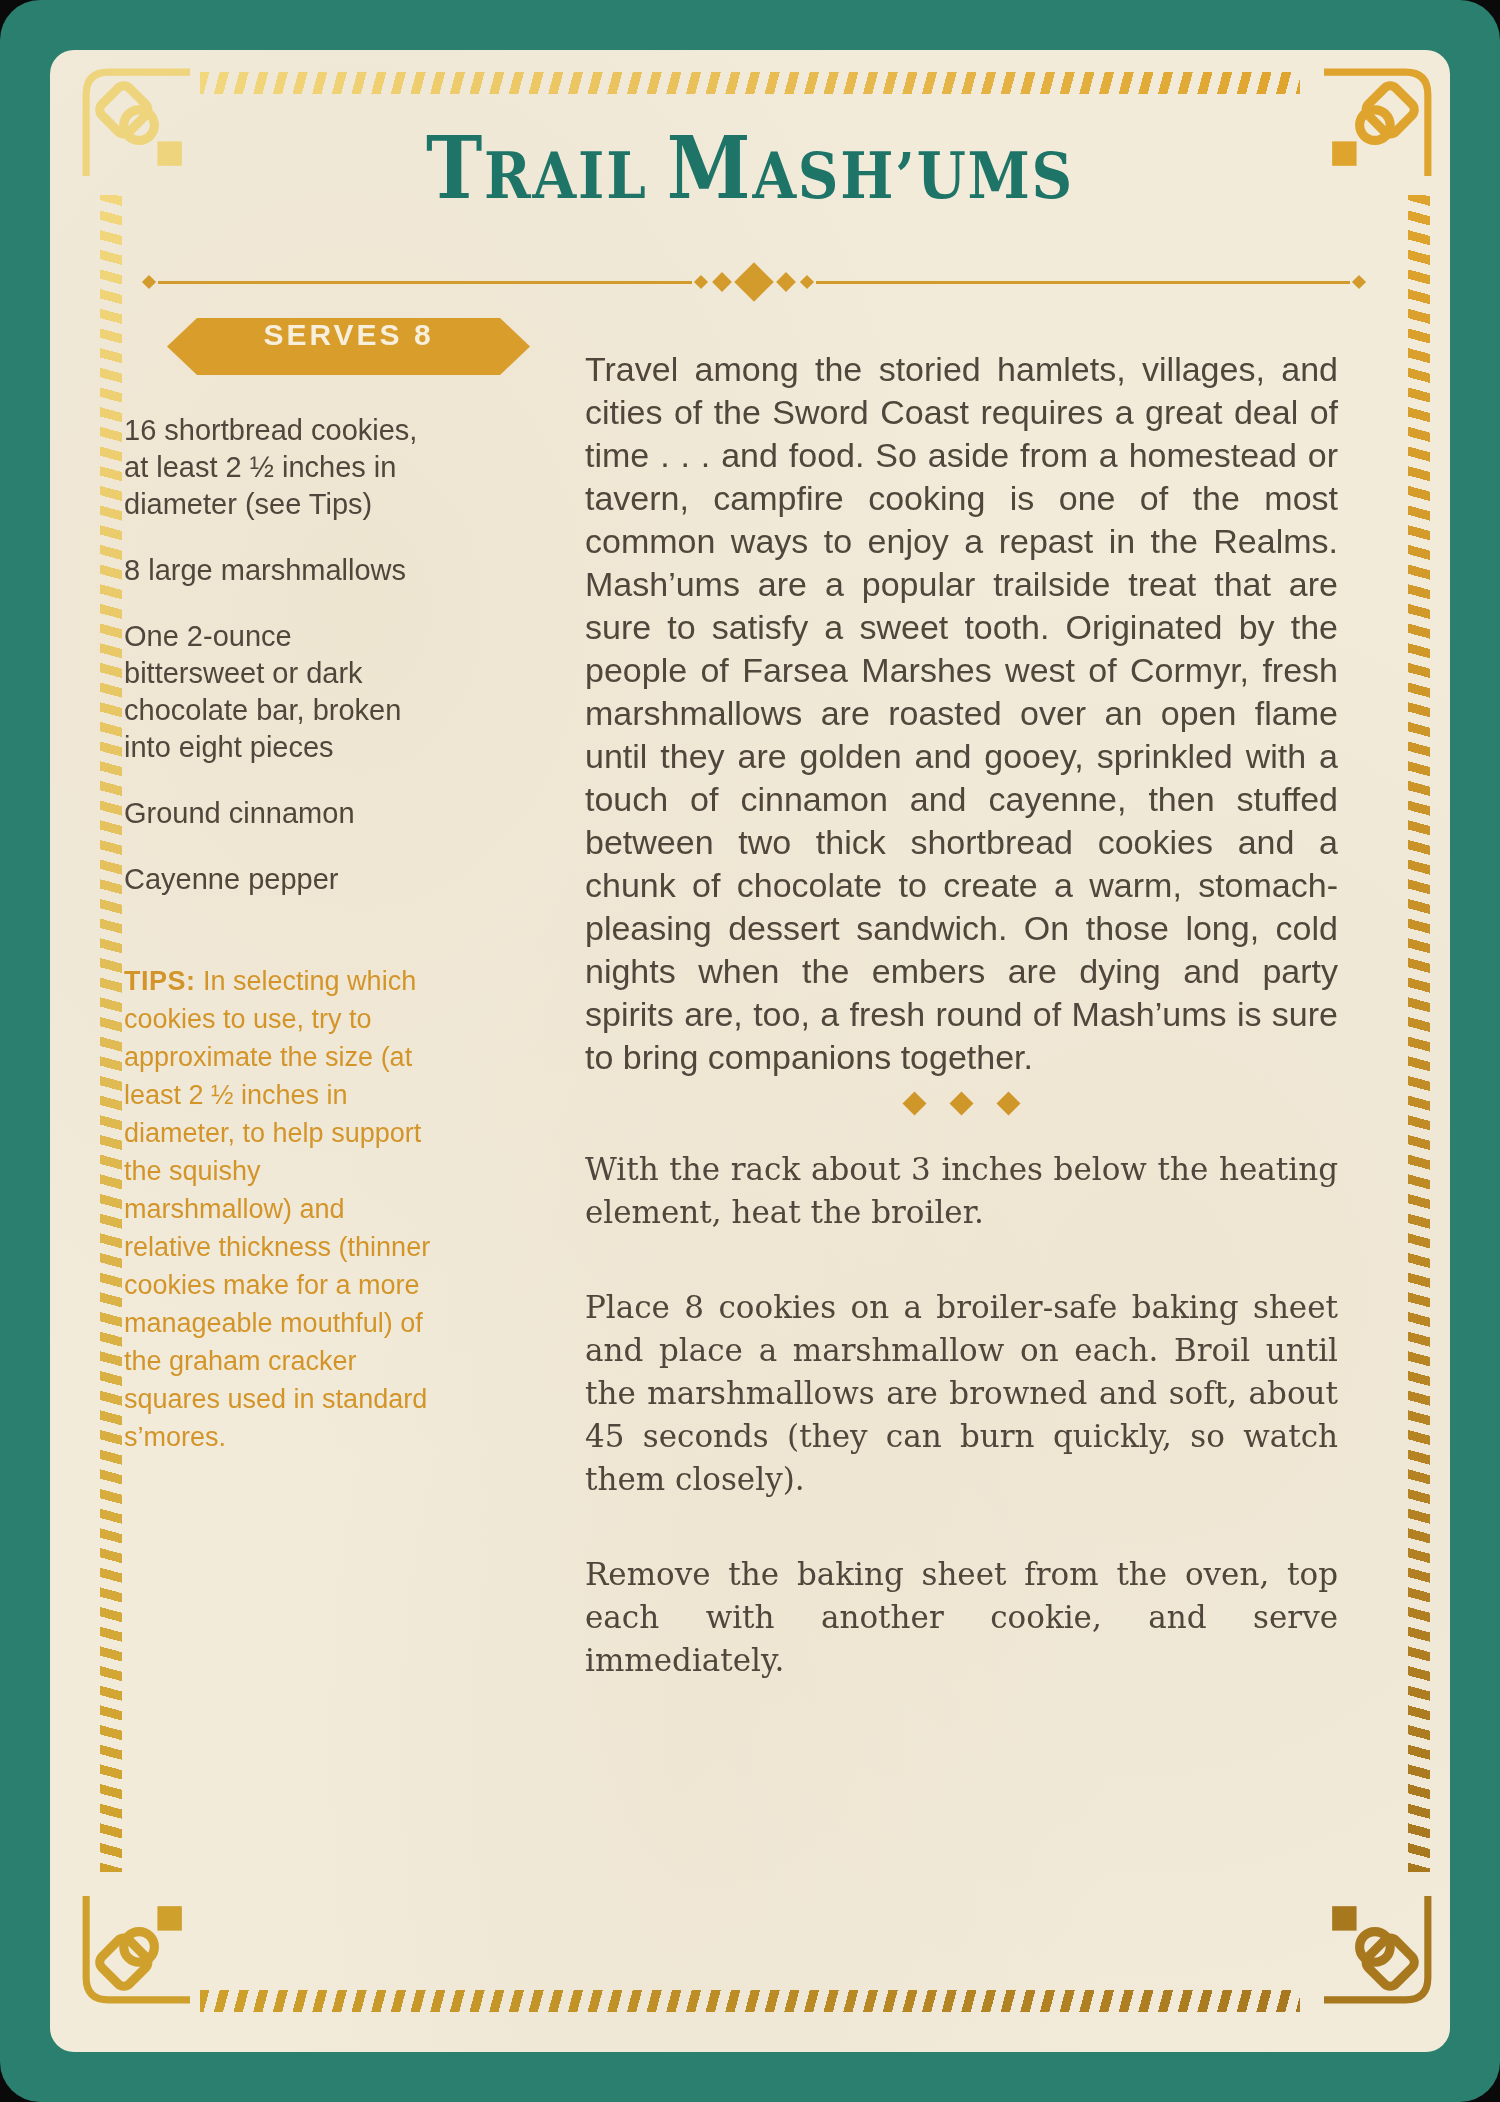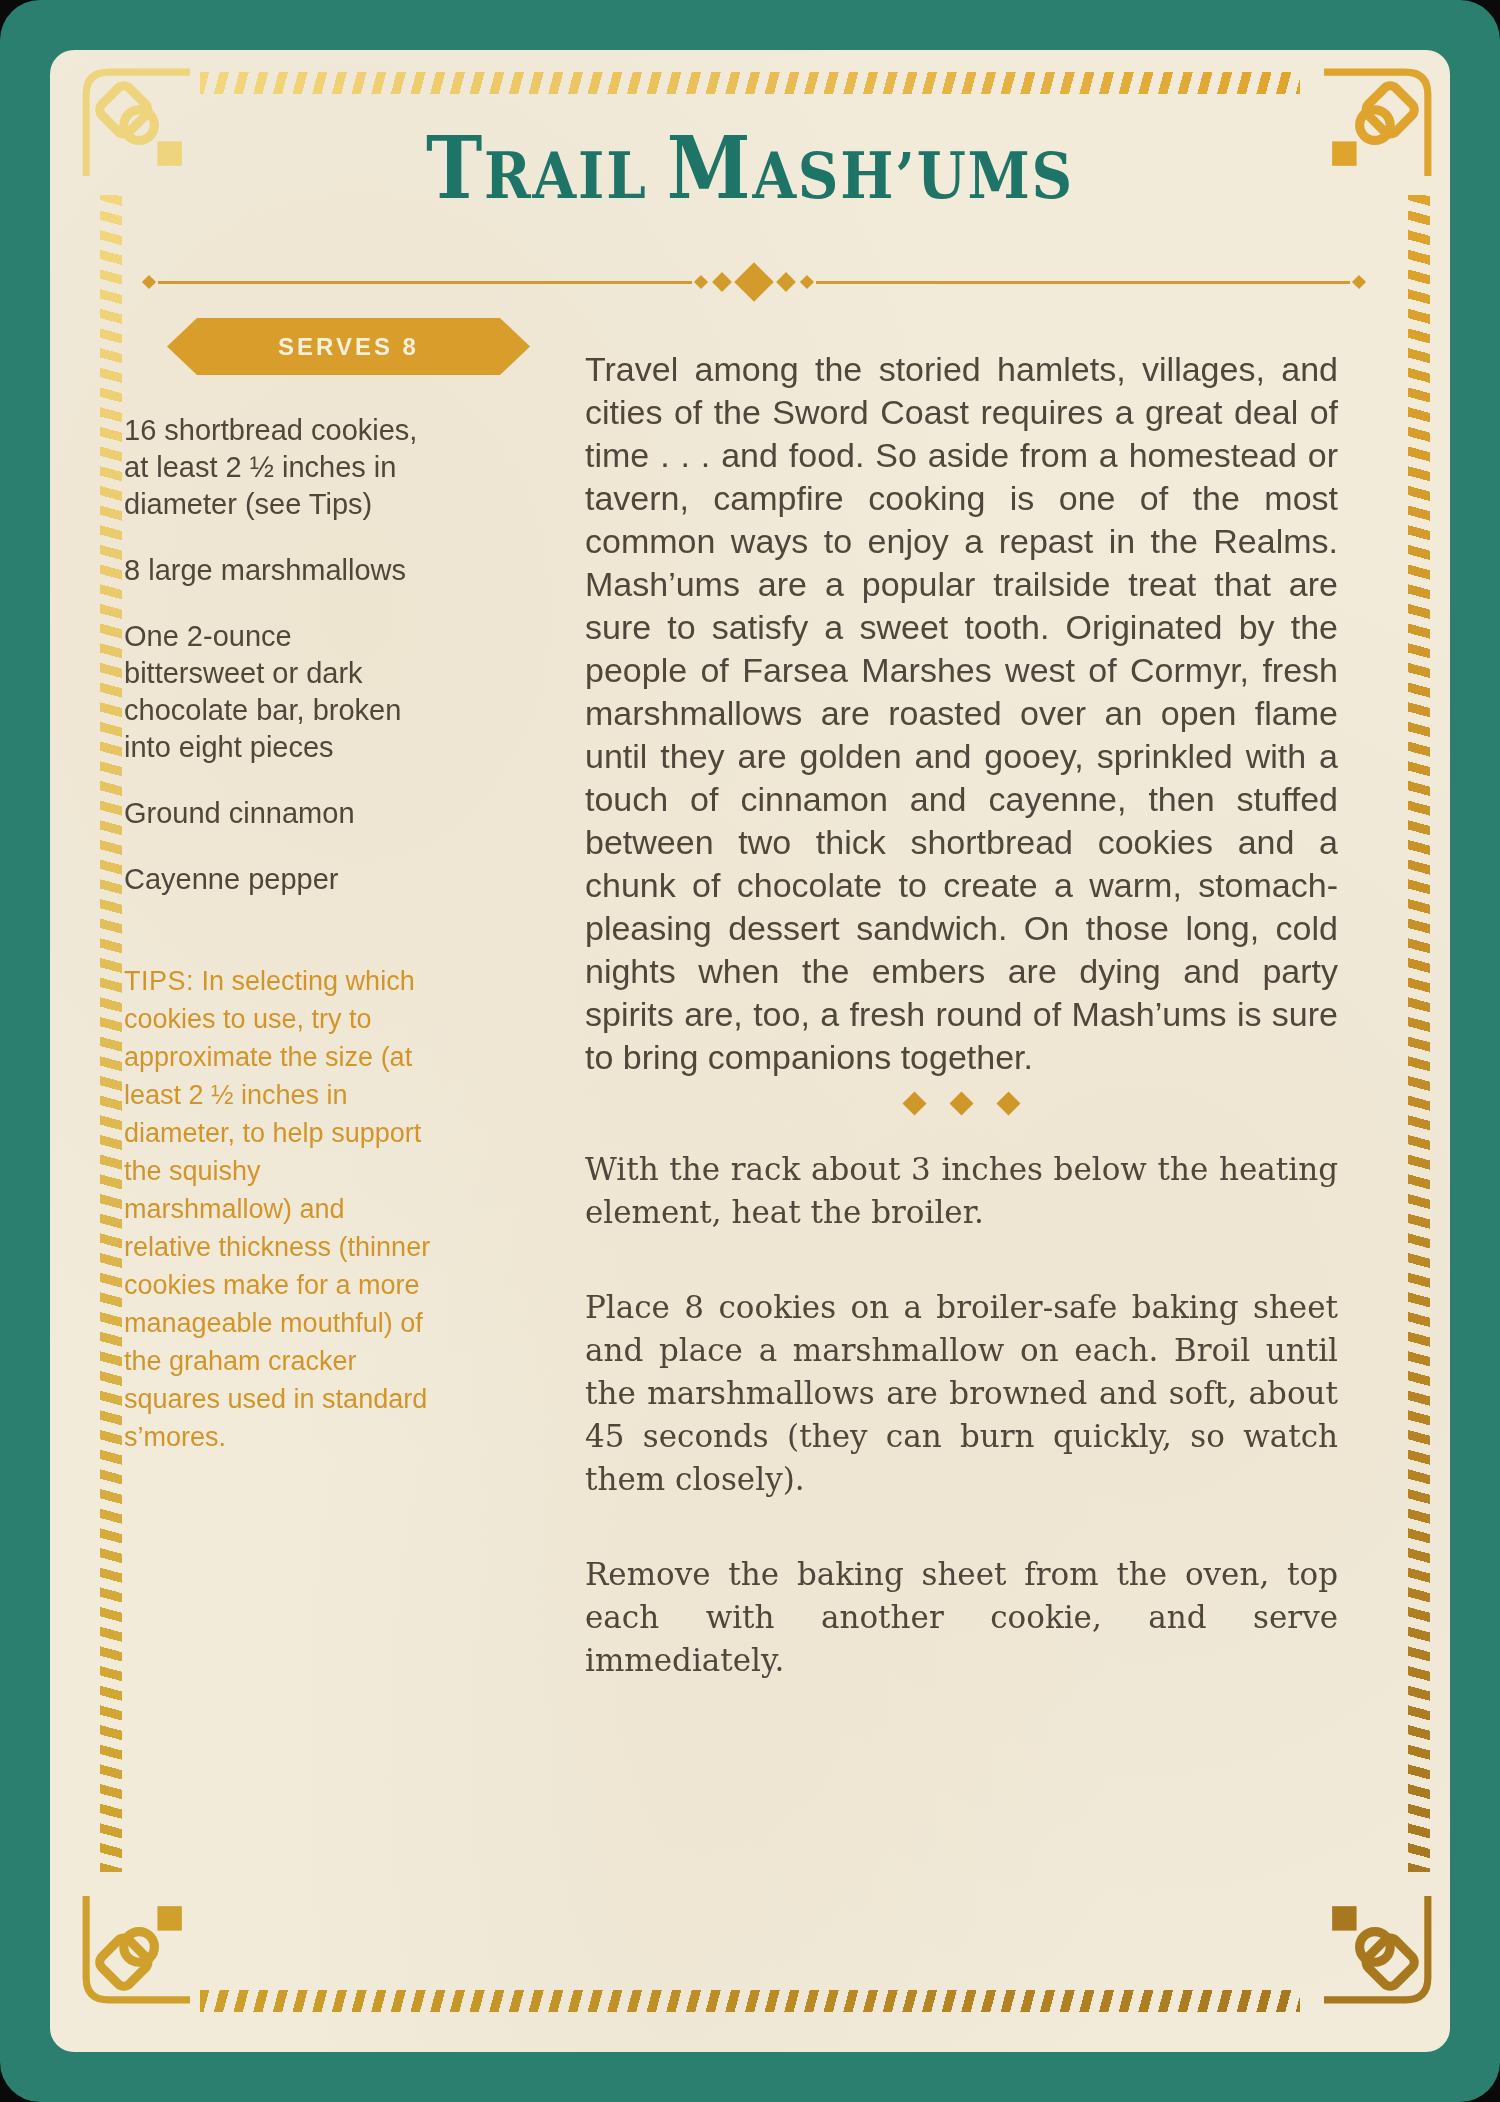--- a/index.html
+++ b/index.html
@@ -73,41 +73,41 @@
   .dia{background:var(--gold,#d29b2b); transform:rotate(45deg); flex:none;}
   .d10{width:10px;height:10px; margin:0 4px;}
   .d14{width:14px;height:14px; margin:0 5px;}
   .d28{width:28px;height:28px; margin:0 6px;}
 
   
   .badge{
     position:absolute; left:167px; top:318px; width:363px; height:57px;
     background:var(--badge-gold,#d89d2b);
     clip-path:polygon(30px 0, calc(100% - 30px) 0, 100% 50%, calc(100% - 30px) 100%, 30px 100%, 0 50%);
-    display:flex; align-items:center; justify-content:center;
+    display:flex; align-items:flex-start; justify-content:center;
     color:var(--badge-text,#f7efdc);
-    font-weight:bold; font-size:24px; letter-spacing:3px;
+    font-weight:bold; font-size:30px; letter-spacing:3px;
   }
 
   
   .left-col{
     position:absolute; left:124px; top:412px; width:308px;
   }
   .ingredient{
     margin:0 0 29px 0;
     font-size:29px; line-height:37px;
     color:var(--text-dark,#50463c);
   }
   .tips{margin-top:64px;}
   .tips p{
     margin:0 0 28px 0;
     font-size:27px; line-height:38px;
     color:var(--tips-gold,#d3952a);
   }
-  .tips strong{font-weight:normal; letter-spacing:.5px;text-align:right;}
+  .tips strong{font-weight:bold; letter-spacing:.5px;text-align:right;}
 
   
   .right-col{
     position:absolute; left:585px; top:348px; width:753px;
   }
   .intro{
     margin:0;
     font-size:34px; line-height:43px;
     text-align:justify;
     color:var(--text-dark,#50463c);

